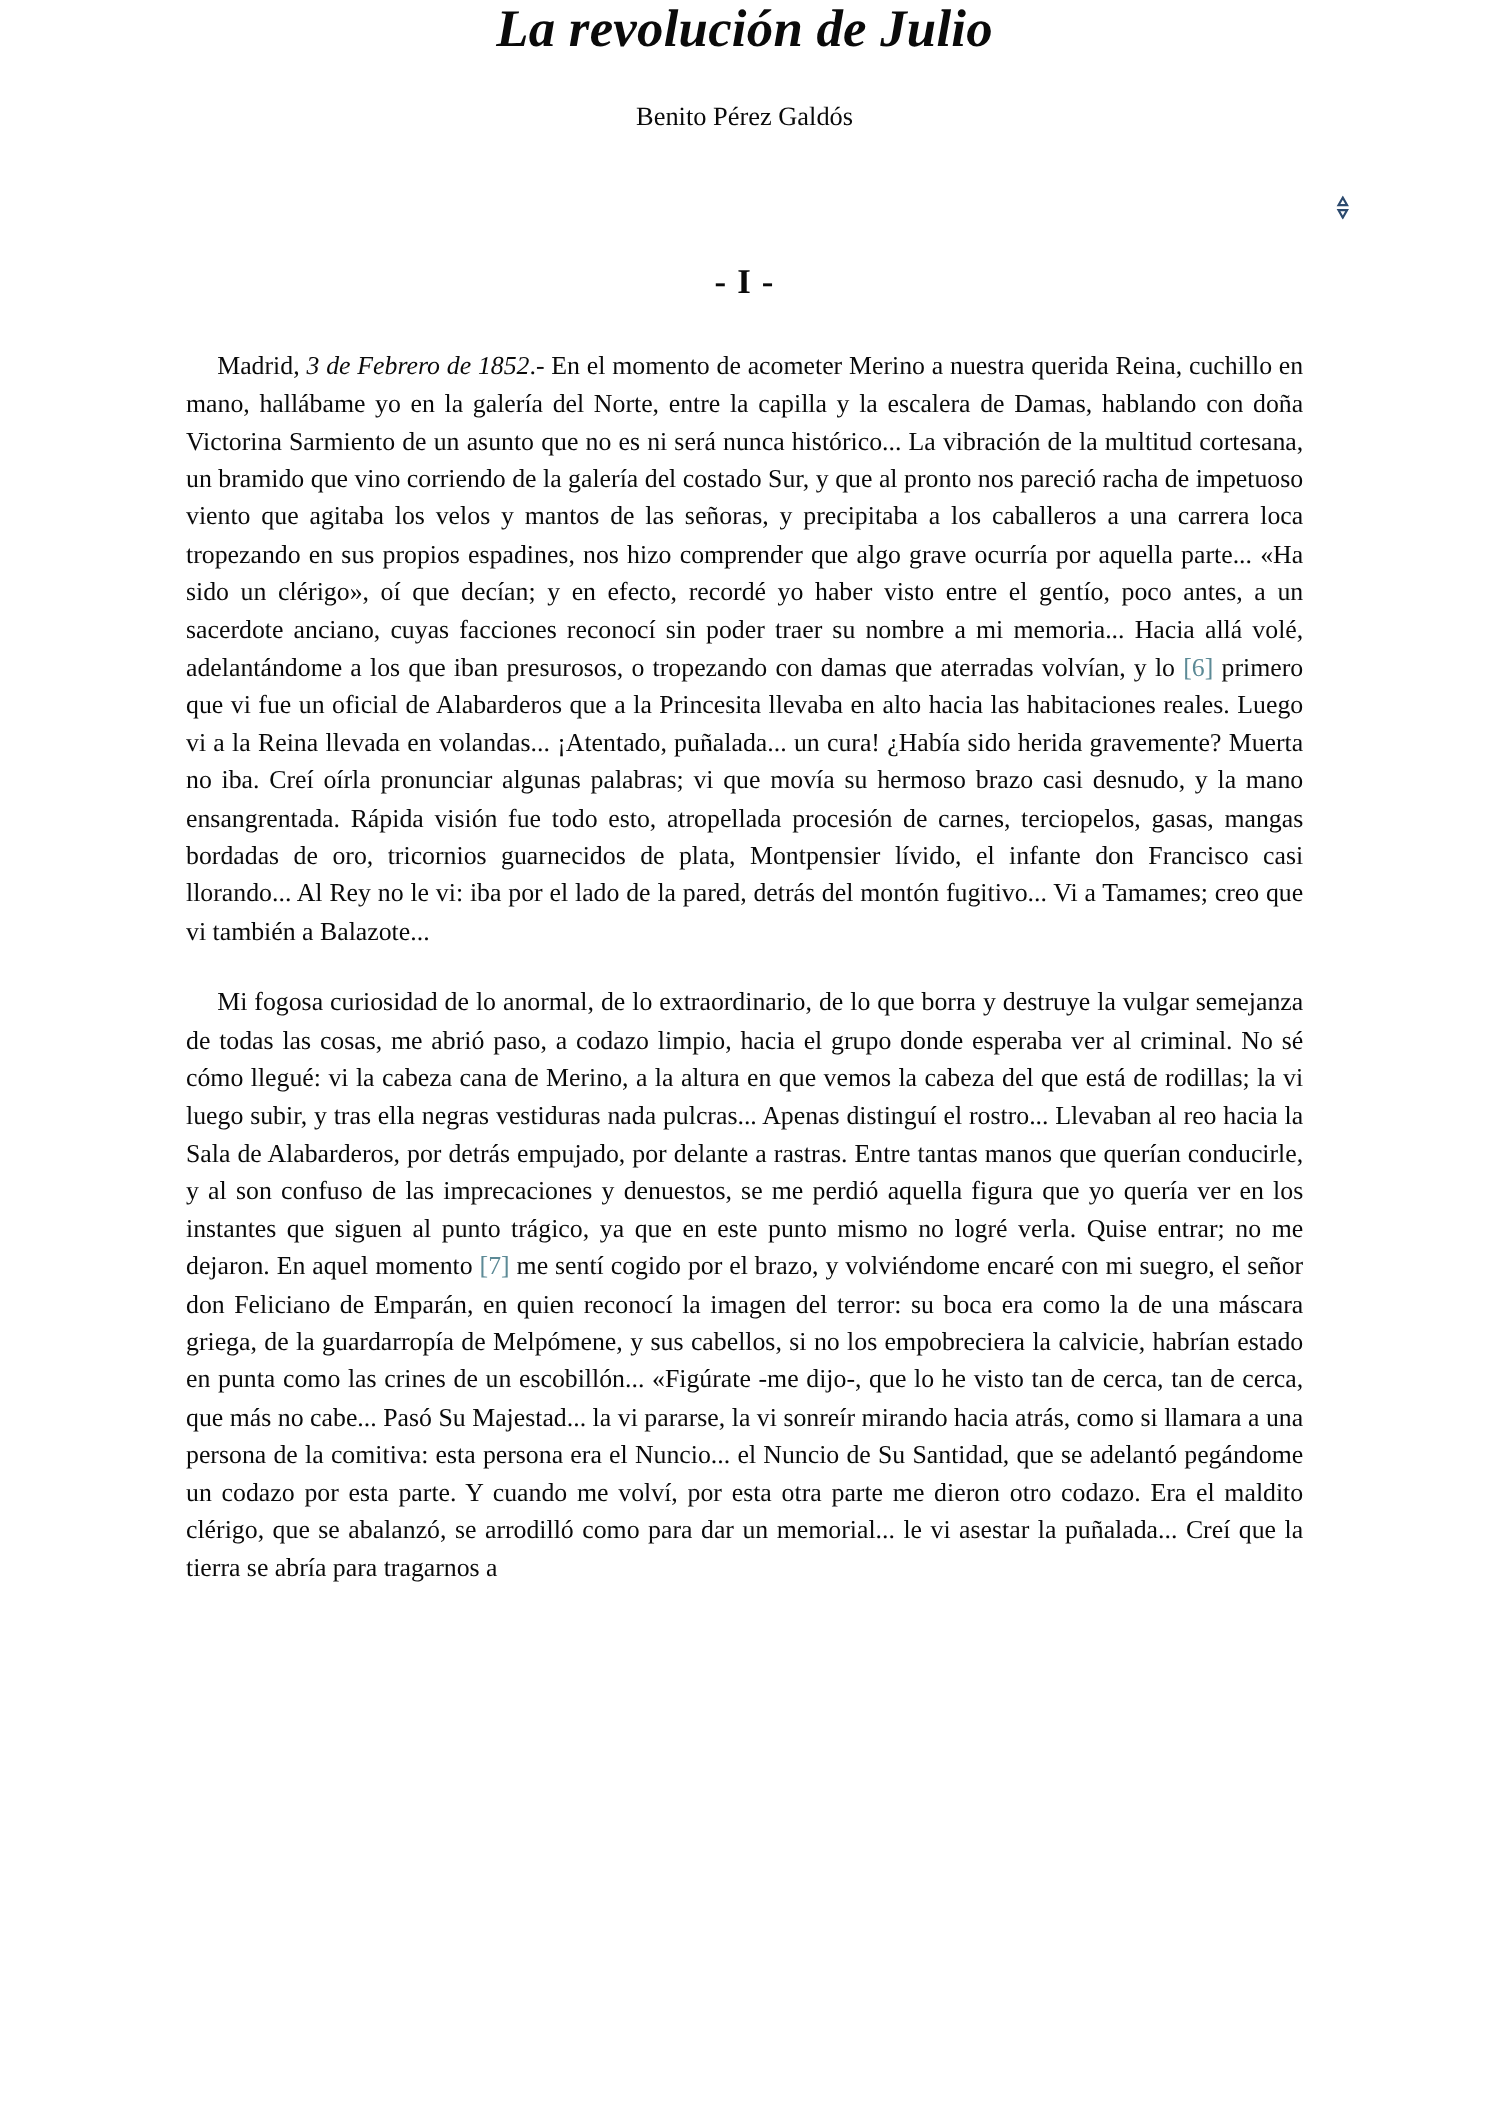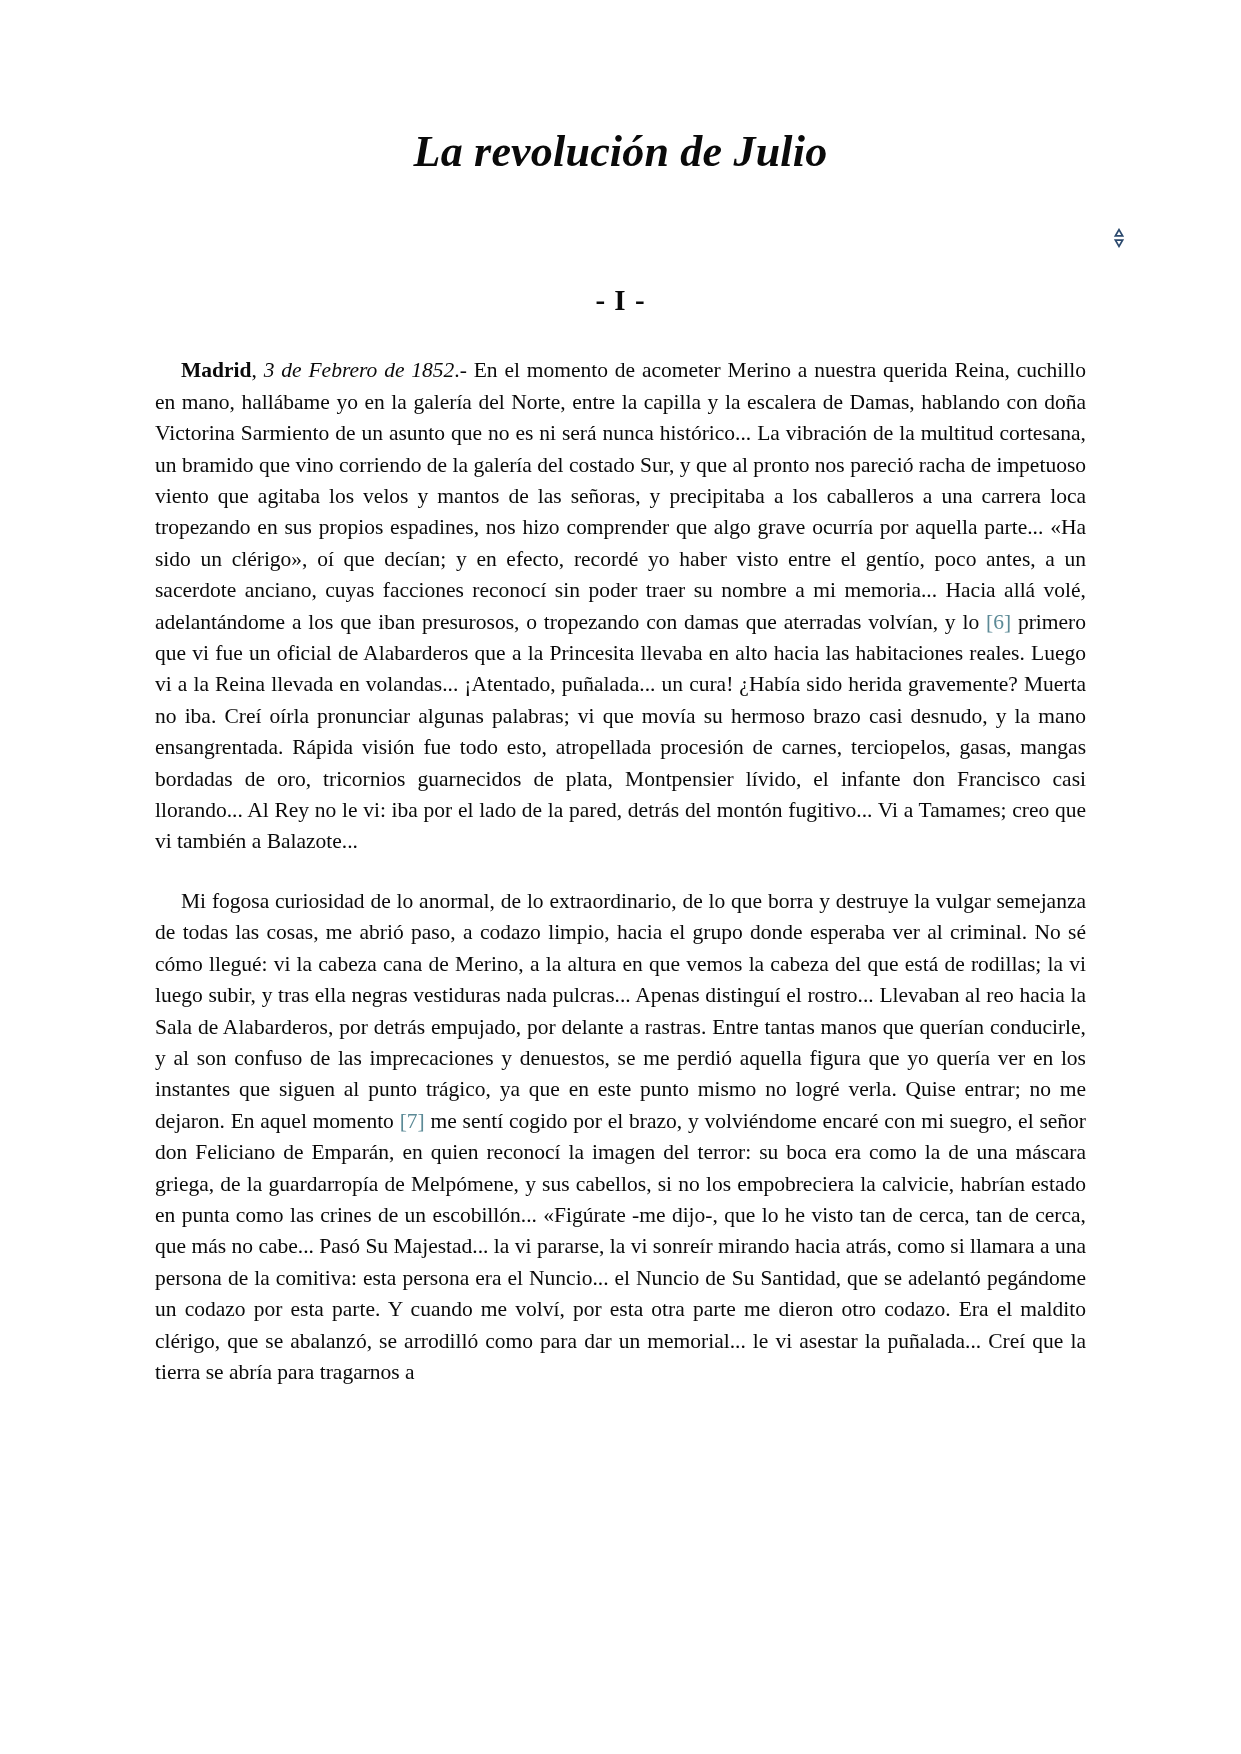--- a/index.html
+++ b/index.html
@@ -22,21 +22,20 @@
     position: relative;
     width: 1241px;
     height: 1754px;
     box-sizing: border-box;
     padding: 0 155px;
   }
 
   
   .doc-title {
     margin: 0;
-    padding-top: 128px;
     text-align: center;
     font-size: 44px;
     font-weight: bold;
     font-style: italic;
     letter-spacing: 0.2px;
     line-height: 1.1;
   }
 
   .doc-author {
     margin: 0;
@@ -87,41 +86,42 @@
     text-indent: 26px;
     hyphens: none;
   }
 
   .para:last-child {
     margin-bottom: 0;
     margin-top: 28px;
   }
 
   b.run-bold {
-    font-weight: bold;
+    font-weight: normal;
   }
 
   i.run-italic {
   }
 
   a.page-ref,
   .page-ref {
     color: #5c8a96;
     text-decoration: none;
     font-style: normal;
     font-weight: normal;
   }
 </style>
 </head>
 <body>
 
 <div class="page">
 
   <h1 class="doc-title">La revolución de Julio</h1>
 
+  <p class="doc-author">Benito Pérez Galdós</p>
 
   <div class="ornament-row">
     <span class="ornament">
       <svg viewBox="0 0 24 24" width="20" height="20" aria-hidden="true">
         <polygon points="12,2 16.33,9.5 7.67,9.5" fill="none" stroke="#2c4a6e" stroke-width="2.1" stroke-linejoin="miter"></polygon>
         <polygon points="12,22 7.67,14.5 16.33,14.5" fill="none" stroke="#2c4a6e" stroke-width="2.1" stroke-linejoin="miter"></polygon>
       </svg>
     </span>
   </div>
 

